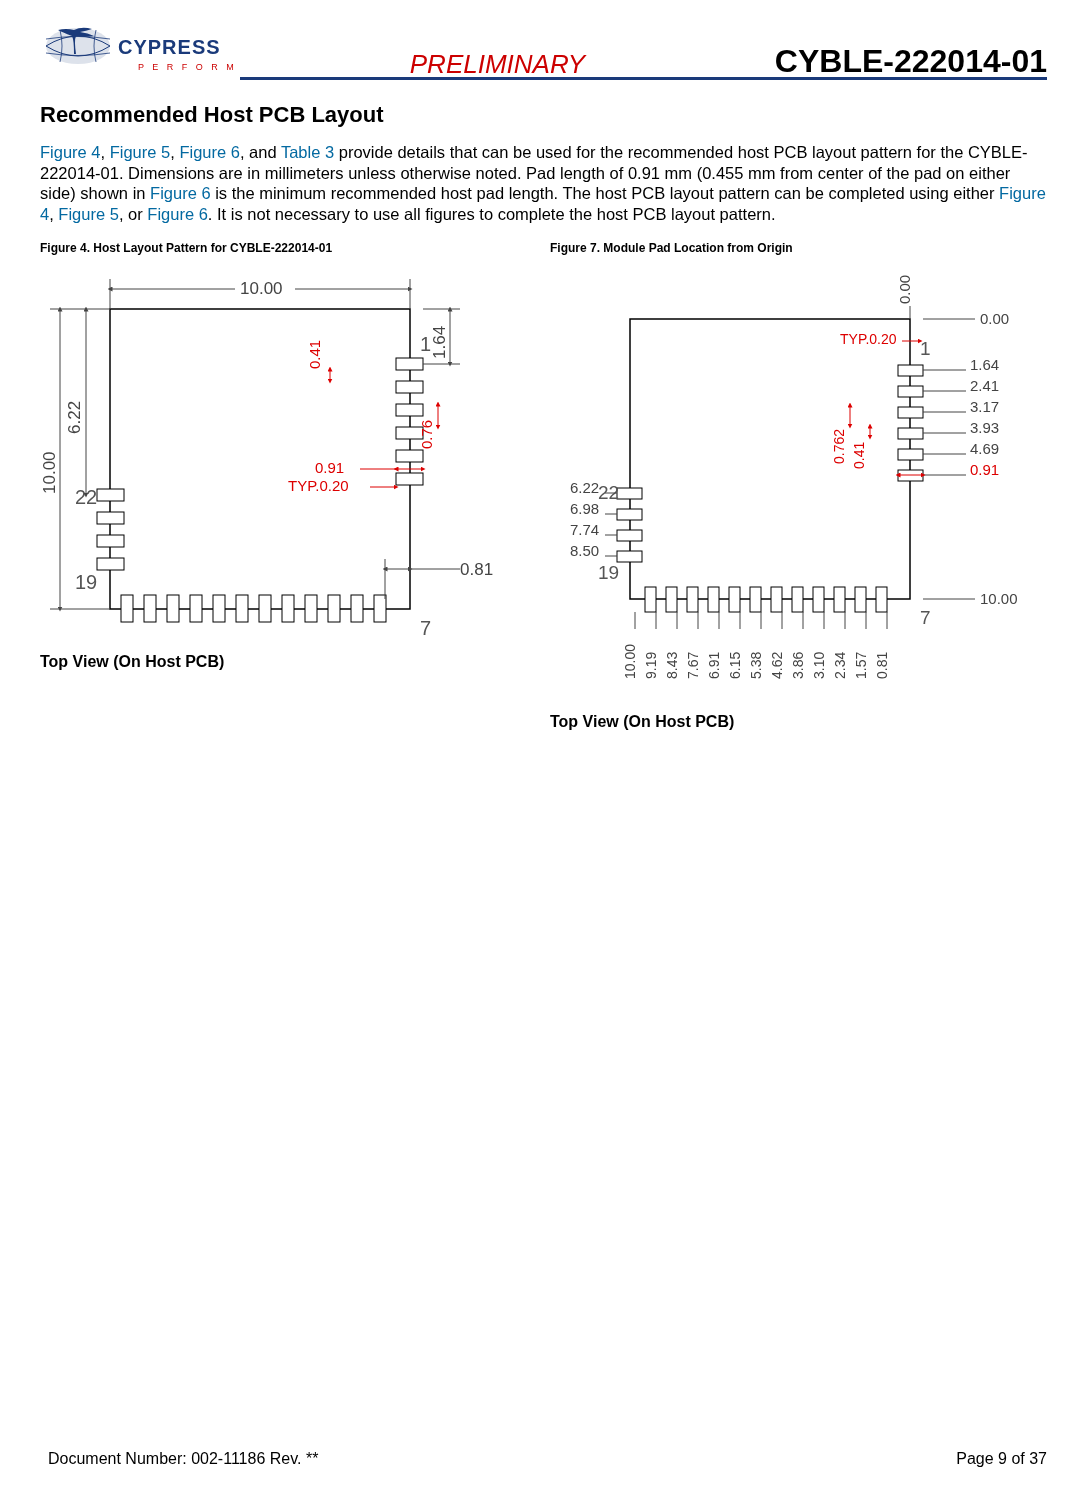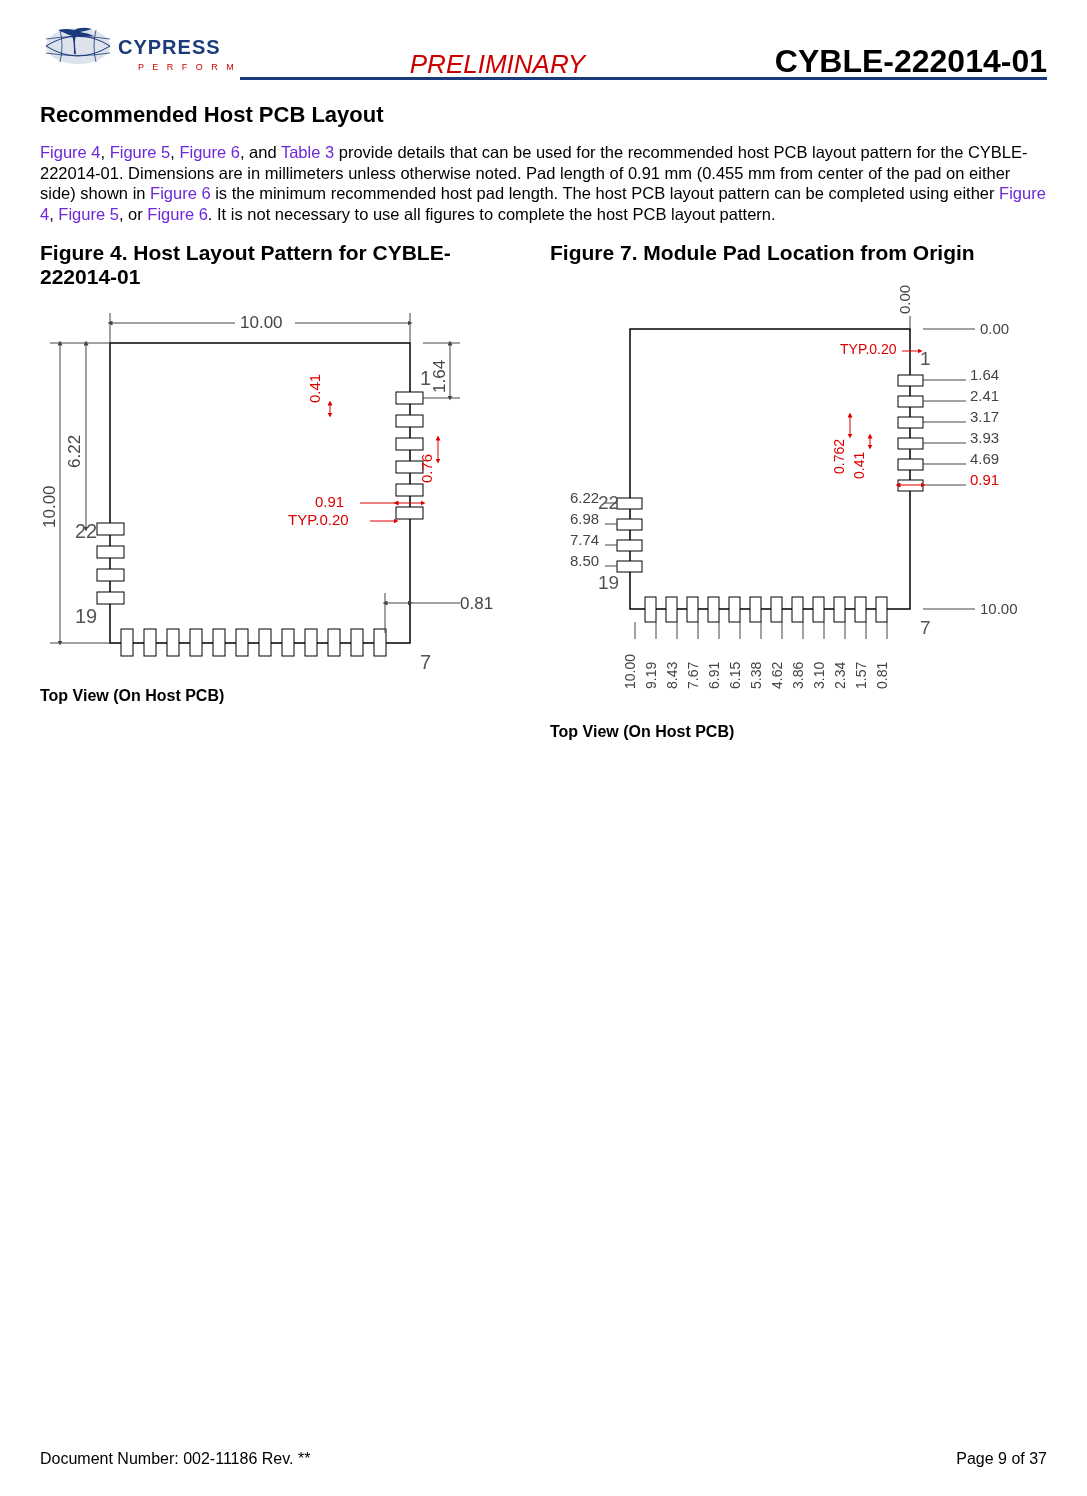--- a/index.html
+++ b/index.html
@@ -15,30 +15,30 @@
   
   .hdr { display: flex; align-items: flex-end; height: 62px; }
   .logo-wrap { width: 200px; flex: 0 0 auto; display:flex; align-items:center; }
   .hdr-mid { flex: 1; text-align: center; }
   .prelim { color: #cc0000; font-style: italic; font-weight: normal; font-size: 26px; }
   .part { font-weight: bold; font-size: 32px; flex:0 0 auto; padding-left:20px;}
   .rule { border: none; border-top: 3px solid #1a3a7a; margin-left: 200px; margin-top: -3px; margin-bottom: 22px;}
   
   h2.sec { font-size: 22px; font-weight: bold; margin: 18px 0 14px 0; }
   p.body { font-size: 16.5px; line-height: 1.25; margin-bottom: 16px; }
-  .link { color: #6d28d9; }
+  .link { color: #0369a1; }
   .figrow { display: flex; gap: 40px; }
   .figcol { flex: 1; }
-  .figtitle { font-weight: bold; font-size: 21px; margin-bottom: 14px; }
+  .figtitle { font-weight: bold; font-size: 12px; margin-bottom: 14px; }
   .figcaption { font-weight: bold; font-size: 16px; text-align: left; margin-top: 10px; }
   
   .figbox { position: relative; }
   .figbox svg text { font-family: Arial, Helvetica, sans-serif; }
   
-  .ftr { position: absolute; left: 40px; right: 40px; bottom: 28px; display: flex; justify-content: space-between; font-size: 16px; }
+  .ftr { position: absolute; left: 48px; right: 40px; bottom: 28px; display: flex; justify-content: space-between; font-size: 16px; }
 </style>
 </head>
 <body>
 
 <div class="hdr">
   <div class="logo-wrap">
     <svg width="200" height="56" viewBox="0 0 200 56">
 
       <g fill="#1a3a7a">
         <ellipse cx="38" cy="22" rx="32" ry="18" fill="#1a3a7a" opacity="0.15"></ellipse>

